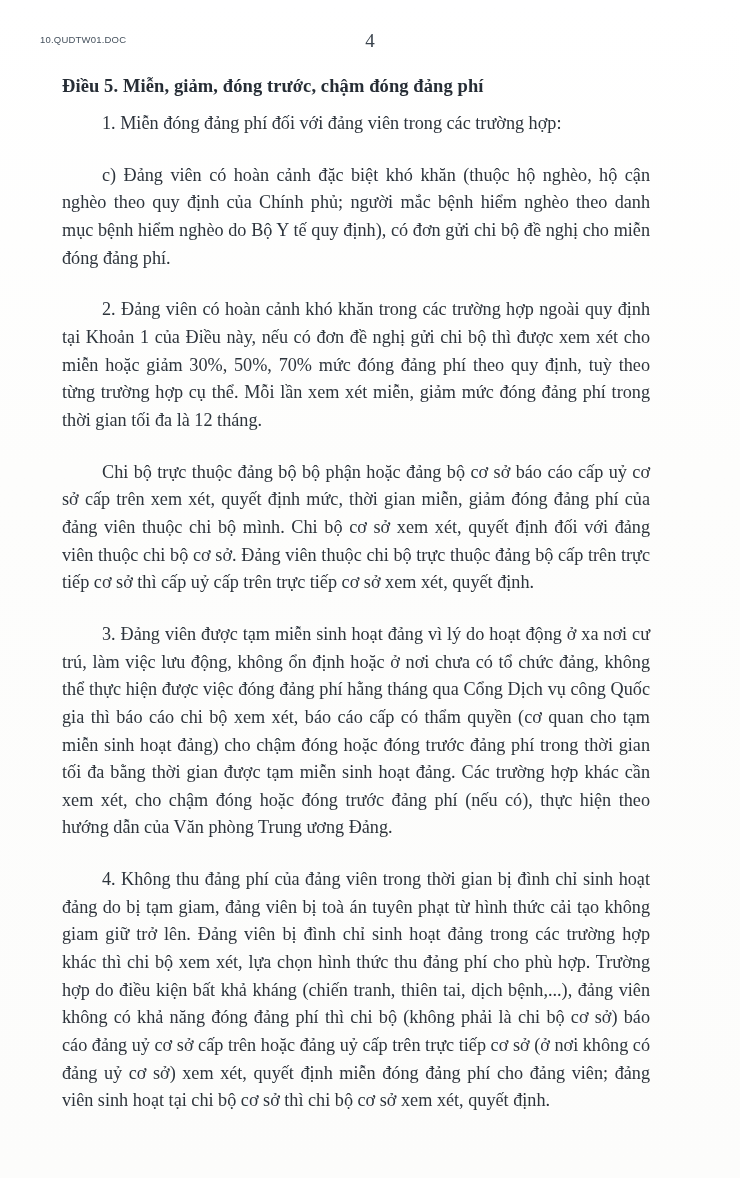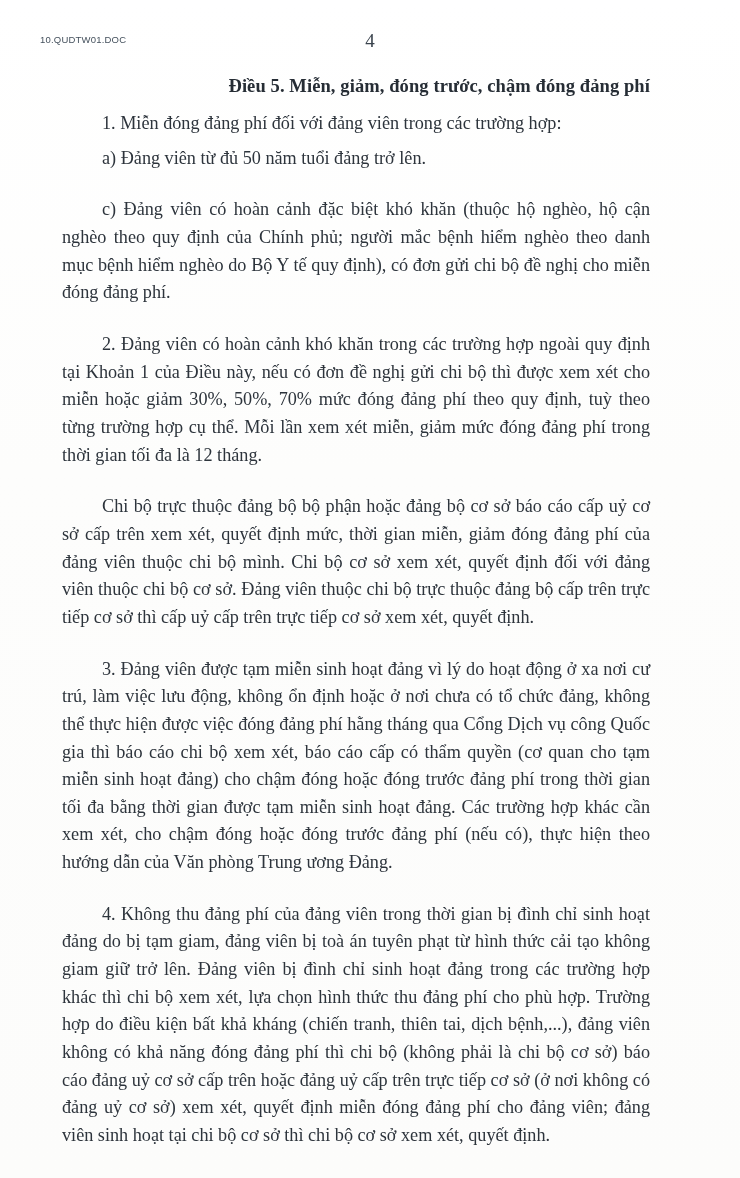--- a/index.html
+++ b/index.html
@@ -57,54 +57,53 @@
   .content {
     position: absolute;
     left: 62px;
     top: 74px;
     width: 588px;
   }
   h1.article-title {
     font-size: 18.5px;
     font-weight: bold;
     margin: 0 0 12px 0;
-    text-align: right;
+    text-align: left;
     line-height: 1.3;
     color: #262d35;
     letter-spacing: 0.1px;
   }
   p.para {
     margin: 0;
     text-align: justify;
     text-justify: inter-word;
     font-size: 18.2px;
     line-height: 1.52;
     text-indent: 40px;
     color: #2d343c;
     -webkit-hyphens: none;
     hyphens: none;
   }
-  p.gap-sm { margin-top: 7px; }
+  p.gap-sm { }
   p.gap-md { margin-top: 24px; }
 </style>
 </head>
 <body>
 
 <div class="page">
   <div class="scan-tint"></div>
 
   <div class="header-row">
     <div class="doc-code">10.QUDTW01.DOC</div>
     <div class="page-number">4</div>
   </div>
 
   <div class="content">
     <h1 class="article-title">Điều 5. Miễn, giảm, đóng trước, chậm đóng đảng phí</h1>
 
     <p class="para gap-sm">1. Miễn đóng đảng phí đối với đảng viên trong các trường hợp:</p>
-    <p class="para gap-sm">a) Đảng viên từ đủ 50 năm tuổi đảng trở lên.</p>
     <p class="para gap-md">c) Đảng viên có hoàn cảnh đặc biệt khó khăn (thuộc hộ nghèo, hộ cận nghèo theo quy định của Chính phủ; người mắc bệnh hiểm nghèo theo danh mục bệnh hiểm nghèo do Bộ Y tế quy định), có đơn gửi chi bộ đề nghị cho miễn đóng đảng phí.</p>
     <p class="para gap-md">2. Đảng viên có hoàn cảnh khó khăn trong các trường hợp ngoài quy định tại Khoản 1 của Điều này, nếu có đơn đề nghị gửi chi bộ thì được xem xét cho miễn hoặc giảm 30%, 50%, 70% mức đóng đảng phí theo quy định, tuỳ theo từng trường hợp cụ thể. Mỗi lần xem xét miễn, giảm mức đóng đảng phí trong thời gian tối đa là 12 tháng.</p>
     <p class="para gap-md">Chi bộ trực thuộc đảng bộ bộ phận hoặc đảng bộ cơ sở báo cáo cấp uỷ cơ sở cấp trên xem xét, quyết định mức, thời gian miễn, giảm đóng đảng phí của đảng viên thuộc chi bộ mình. Chi bộ cơ sở xem xét, quyết định đối với đảng viên thuộc chi bộ cơ sở. Đảng viên thuộc chi bộ trực thuộc đảng bộ cấp trên trực tiếp cơ sở thì cấp uỷ cấp trên trực tiếp cơ sở xem xét, quyết định.</p>
     <p class="para gap-md">3. Đảng viên được tạm miễn sinh hoạt đảng vì lý do hoạt động ở xa nơi cư trú, làm việc lưu động, không ổn định hoặc ở nơi chưa có tổ chức đảng, không thể thực hiện được việc đóng đảng phí hằng tháng qua Cổng Dịch vụ công Quốc gia thì báo cáo chi bộ xem xét, báo cáo cấp có thẩm quyền (cơ quan cho tạm miễn sinh hoạt đảng) cho chậm đóng hoặc đóng trước đảng phí trong thời gian tối đa bằng thời gian được tạm miễn sinh hoạt đảng. Các trường hợp khác cần xem xét, cho chậm đóng hoặc đóng trước đảng phí (nếu có), thực hiện theo hướng dẫn của Văn phòng Trung ương Đảng.</p>
     <p class="para gap-md">4. Không thu đảng phí của đảng viên trong thời gian bị đình chỉ sinh hoạt đảng do bị tạm giam, đảng viên bị toà án tuyên phạt từ hình thức cải tạo không giam giữ trở lên. Đảng viên bị đình chỉ sinh hoạt đảng trong các trường hợp khác thì chi bộ xem xét, lựa chọn hình thức thu đảng phí cho phù hợp. Trường hợp do điều kiện bất khả kháng (chiến tranh, thiên tai, dịch bệnh,...), đảng viên không có khả năng đóng đảng phí thì chi bộ (không phải là chi bộ cơ sở) báo cáo đảng uỷ cơ sở cấp trên hoặc đảng uỷ cấp trên trực tiếp cơ sở (ở nơi không có đảng uỷ cơ sở) xem xét, quyết định miễn đóng đảng phí cho đảng viên; đảng viên sinh hoạt tại chi bộ cơ sở thì chi bộ cơ sở xem xét, quyết định.</p>
   </div>
 </div>
 
 </body></html>

